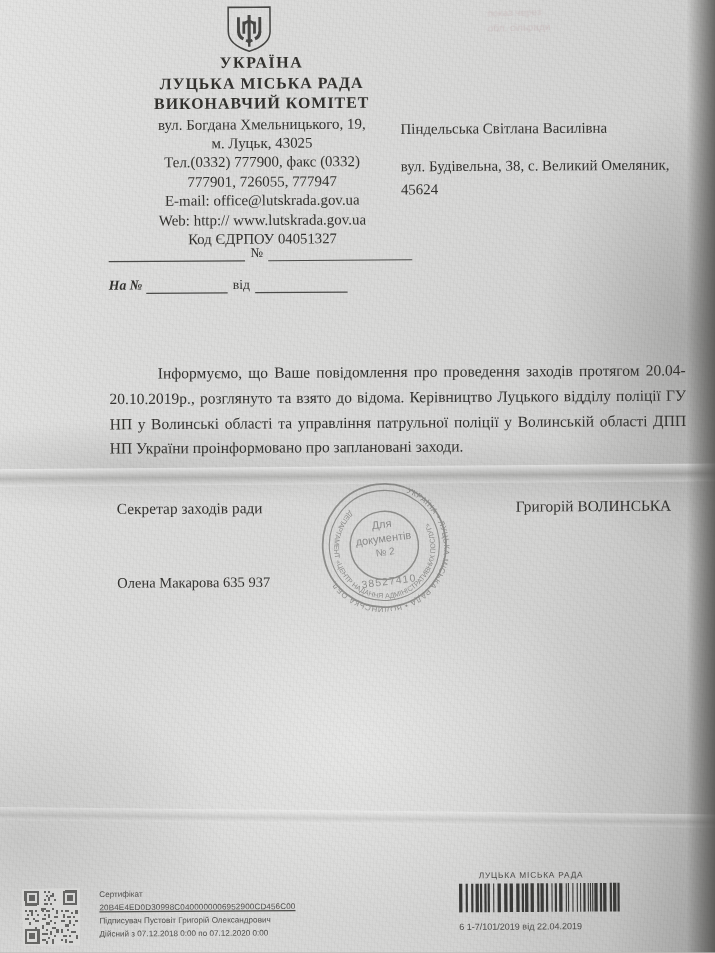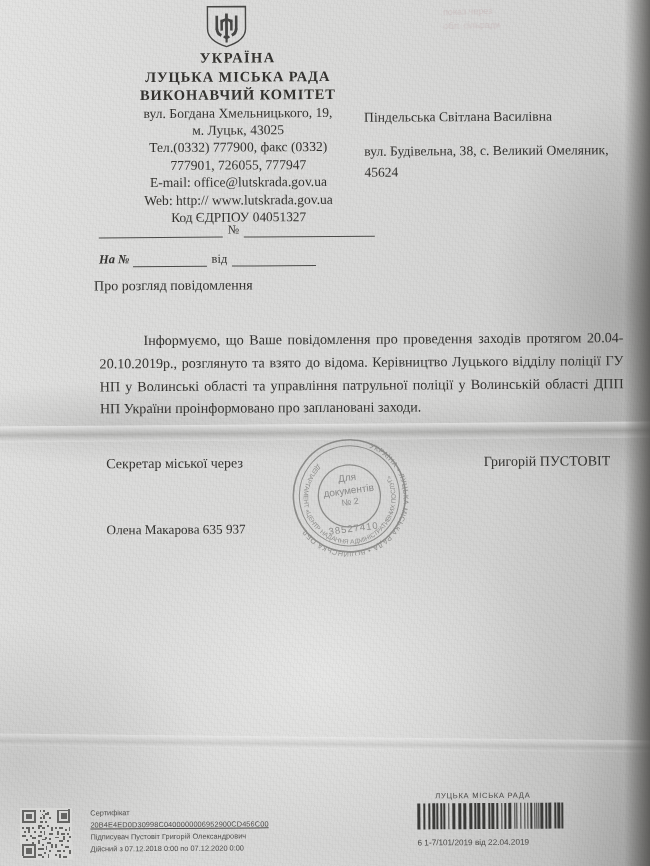--- a/index.html
+++ b/index.html
@@ -198,28 +198,27 @@
       <div class="vid ink">від</div>
       <div class="rule" style="width:84px"></div>
     </div>
   </div>
 
   <div class="addressee ink">
     <div>Піндельська Світлана Василівна</div>
     <div class="addr-line2">вул. Будівельна, 38, с. Великий Омеляник, 45624</div>
   </div>
 
-  <div class="subject ink">Про розгляд повідомлення</div>
 
   <div class="body ink">
     <p>Інформуємо, що Ваше повідомлення про проведення заходів протягом 20.04-20.10.2019р., розглянуто та взято до відома. Керівництво Луцького відділу поліції ГУ НП у Волинські області та управління патрульної поліції у Волинській області ДПП НП України проінформовано про заплановані заходи.</p>
   </div>
 
-  <div class="sig-role ink">Секретар міської через</div>
-  <div class="sig-name ink">Григорій ПУСТОВІТ</div>
+  <div class="sig-role ink">Секретар заходів ради</div>
+  <div class="sig-name ink">Григорій ВОЛИНСЬКА</div>
   <div class="executor ink">Олена Макарова 635 937</div>
 
   <div class="stamp">
     <svg viewBox="0 0 124 120" width="124" height="120">
       <defs>
         <path id="arcOut" d="M62,62 m0,-54 a54,54 0 1,1 -0.1,0" fill="none"></path>
         <path id="arcIn" d="M62,62 m0,-46 a46,46 0 1,0 0.1,0" fill="none"></path>
       </defs>
       <circle cx="62" cy="60" r="56" fill="none" stroke="#52524f" stroke-width="1.6"></circle>
       <circle cx="62" cy="60" r="50" fill="none" stroke="#52524f" stroke-width="1"></circle>

